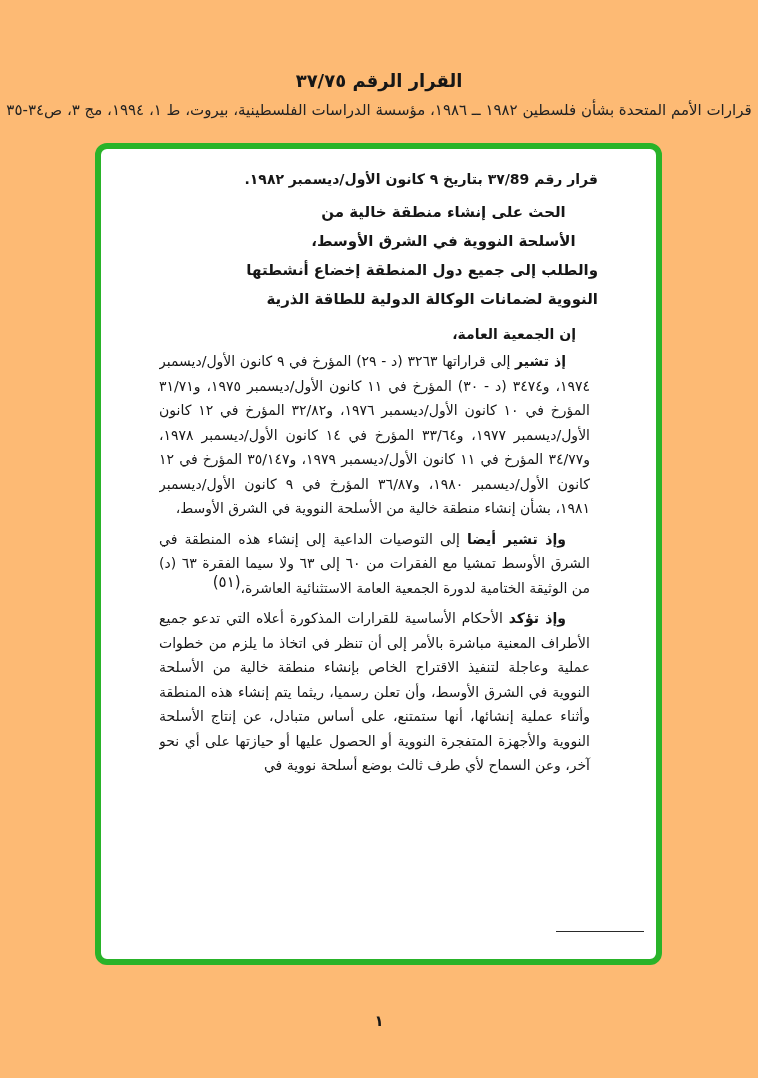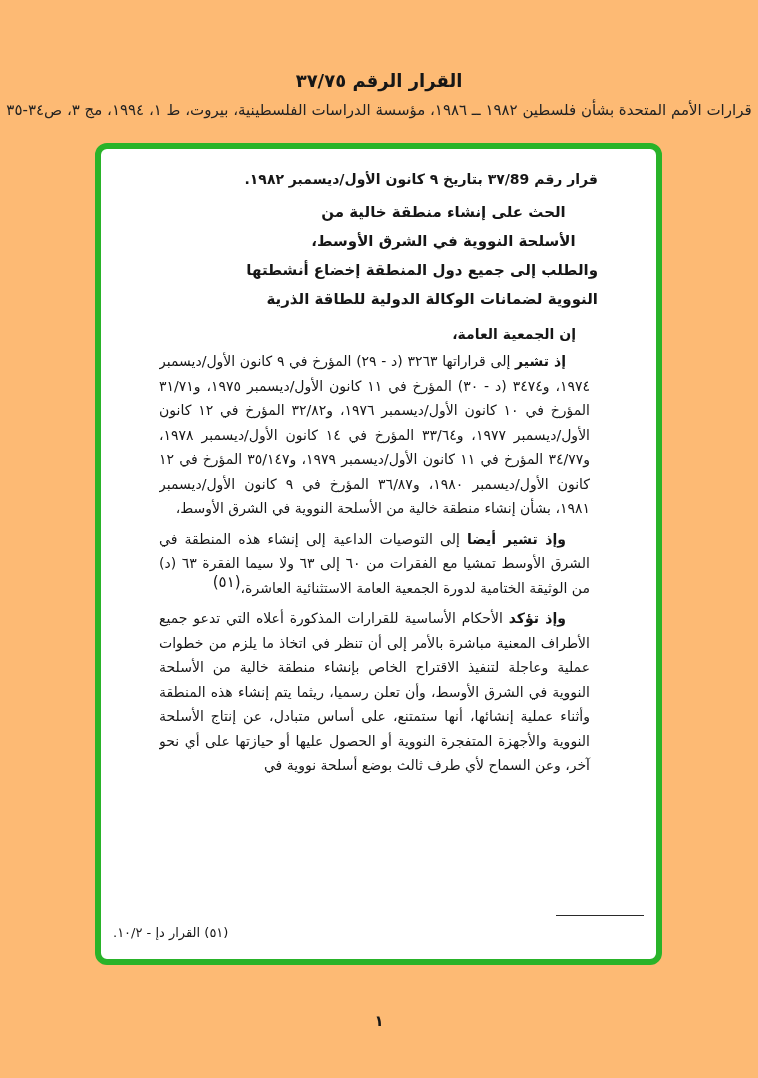--- a/index.html
+++ b/index.html
@@ -152,19 +152,18 @@
       </p>
 
       <p class="para">
         <span class="lead">وإذ تؤكد</span><span> الأحكام الأساسية للقرارات المذكورة أعلاه التي تدعو جميع الأطراف المعنية مباشرة بالأمر إلى أن تنظر في اتخاذ ما يلزم من خطوات عملية وعاجلة لتنفيذ الاقتراح الخاص بإنشاء منطقة خالية من الأسلحة النووية في الشرق الأوسط، وأن تعلن رسميا، ريثما يتم إنشاء هذه المنطقة وأثناء عملية إنشائها، أنها ستمتنع، على أساس متبادل، عن إنتاج الأسلحة النووية والأجهزة المتفجرة النووية أو الحصول عليها أو حيازتها على أي نحو آخر، وعن السماح لأي طرف ثالث بوضع أسلحة نووية في</span><span class="fn-ref"></span>
       </p>
 
     </div>
 
     <div class="footnote-area">
       <div class="fn-rule"></div>
-      <div class="fn-text">(٥١) القرار دإ - ١٠/٢.</div>
     </div>
   </div>
 
   <div class="page-number">١</div>
 
 </div>
 
 </body></html>

